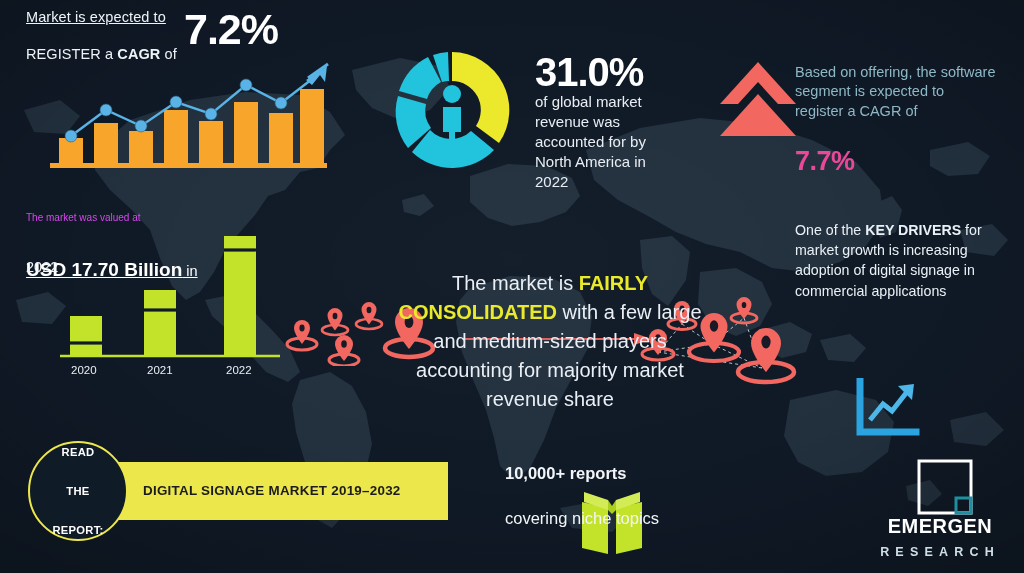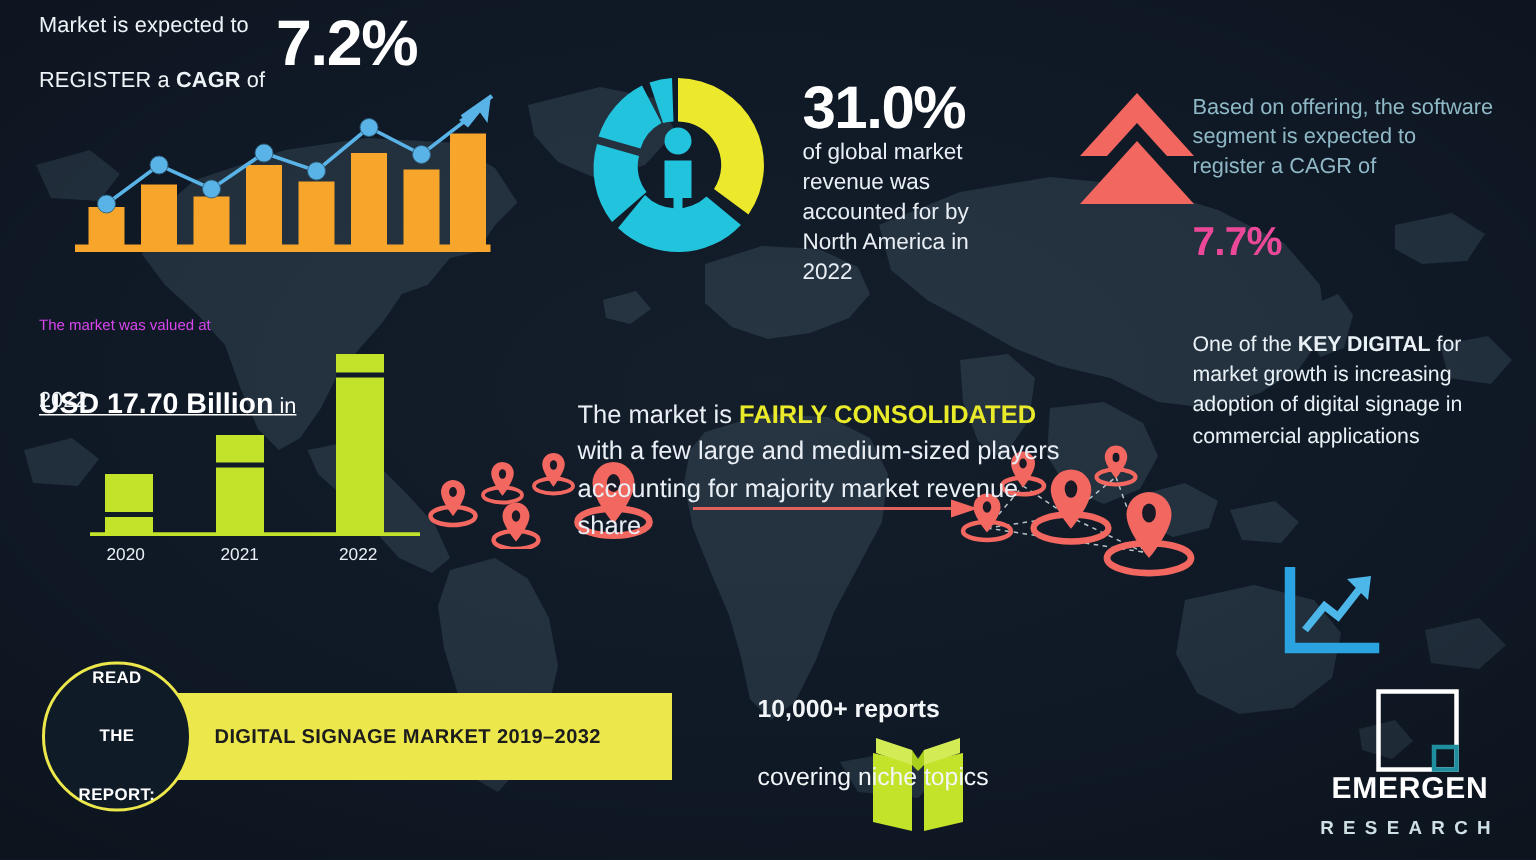--- a/index.html
+++ b/index.html
@@ -20,41 +20,41 @@
        background:radial-gradient(ellipse 85% 80% at 50% 45%, rgba(255,255,255,0.02) 0%, rgba(0,0,0,0.0) 45%, rgba(0,0,0,0.30) 100%);
        pointer-events:none;}
 
   .layer{position:absolute;left:0;top:0;width:1024px;height:573px;}
 
   
   .txt{position:absolute;color:#ffffff;line-height:1.28;white-space:pre-line;}
   .b{font-weight:bold;margin-top:20px;}
 
   
-  #hl-line1{left:26px;top:8px;font-size:14.5px;color:#eef3f7;letter-spacing:.1px;}
+  #hl-line1{left:26px;top:8px;font-size:14.5px;color:#eef3f7;letter-spacing:.1px;text-decoration:underline;}
   #hl-line2{left:26px;top:26px;font-size:14.5px;color:#eef3f7;letter-spacing:.1px;}
   #cagr-big{left:184px;top:2px;font-size:43px;font-weight:bold;color:#ffffff;letter-spacing:-1px;}
 
   
   #pct-big{left:535px;top:47px;font-size:40px;font-weight:bold;color:#ffffff;letter-spacing:-1px;}
   #pct-desc{left:535px;top:92px;font-size:15px;color:#e8eef4;line-height:1.33;}
 
   
   #offer-txt{left:795px;top:63px;font-size:14.5px;color:#8fb8c6;line-height:1.33;width:220px;}
   #offer-pct{left:795px;top:144px;font-size:27px;font-weight:bold;color:#ec4899;letter-spacing:-.5px;}
   #drivers-txt{left:795px;top:200px;font-size:14.2px;color:#eaf1f6;line-height:1.42;width:225px;}
 
   
   #val-l1{left:26px;top:212px;font-size:10px;color:#d946ef;}
   #val-l2{left:26px;top:234px;font-size:19px;font-weight:bold;color:#ffffff;text-decoration:underline;}
   #val-in{font-size:14.5px;font-weight:normal;}
   #val-l3{left:26px;top:258px;font-size:14.5px;color:#eef3f7;}
 
   
-  #cons-txt{left:385px;top:240px;font-size:17px;color:#e9eff5;line-height:1.45;width:330px;}
+  #cons-txt{left:385px;top:240px;font-size:20px;color:#e9eff5;line-height:1.45;width:330px;text-align:center;}
   .hl-yellow{color:#e9ea2a;font-weight:bold;}
 
   
   #rep-txt{left:505px;top:440px;font-size:16.5px;color:#f2f6f9;line-height:1.35;}
   #rep-num{font-weight:bold;}
 
   
   #banner{position:absolute;left:78px;top:462px;width:370px;height:58px;background:#ece74b;}
   #banner-label{position:absolute;left:143px;top:483px;width:300px;font-size:13.4px;font-weight:bold;color:#1c1c1c;letter-spacing:.25px;}
   #badge{position:absolute;left:28px;top:441px;width:100px;height:100px;border-radius:50%;
@@ -303,21 +303,21 @@
 accounted for by
 North America in
 2022</div>
 
     <div class="txt" id="offer-txt">Based on offering, the software
  segment is expected to
 register a CAGR of</div>
     <div class="txt" id="offer-pct">7.7%</div>
 
     <div class="txt" id="drivers-txt">
-      <span>One of the </span><span class="b">KEY DIGITAL</span><span> for market growth is  increasing adoption of digital signage in commercial applications</span>
+      <span>One of the </span><span class="b">KEY DRIVERS</span><span> for market growth is  increasing adoption of digital signage in commercial applications</span>
     </div>
 
     <div class="txt" id="val-l1">The market was valued at</div>
     <div class="txt" id="val-l2">
       <span>USD 17.70 Billion</span><span id="val-in"> in</span>
     </div>
     <div class="txt" id="val-l3">2022</div>
 
     <div class="txt" id="cons-txt">
       <span>The market is </span><span class="hl-yellow">FAIRLY CONSOLIDATED</span><span> with a few large and medium-sized players accounting for majority market revenue share</span>

